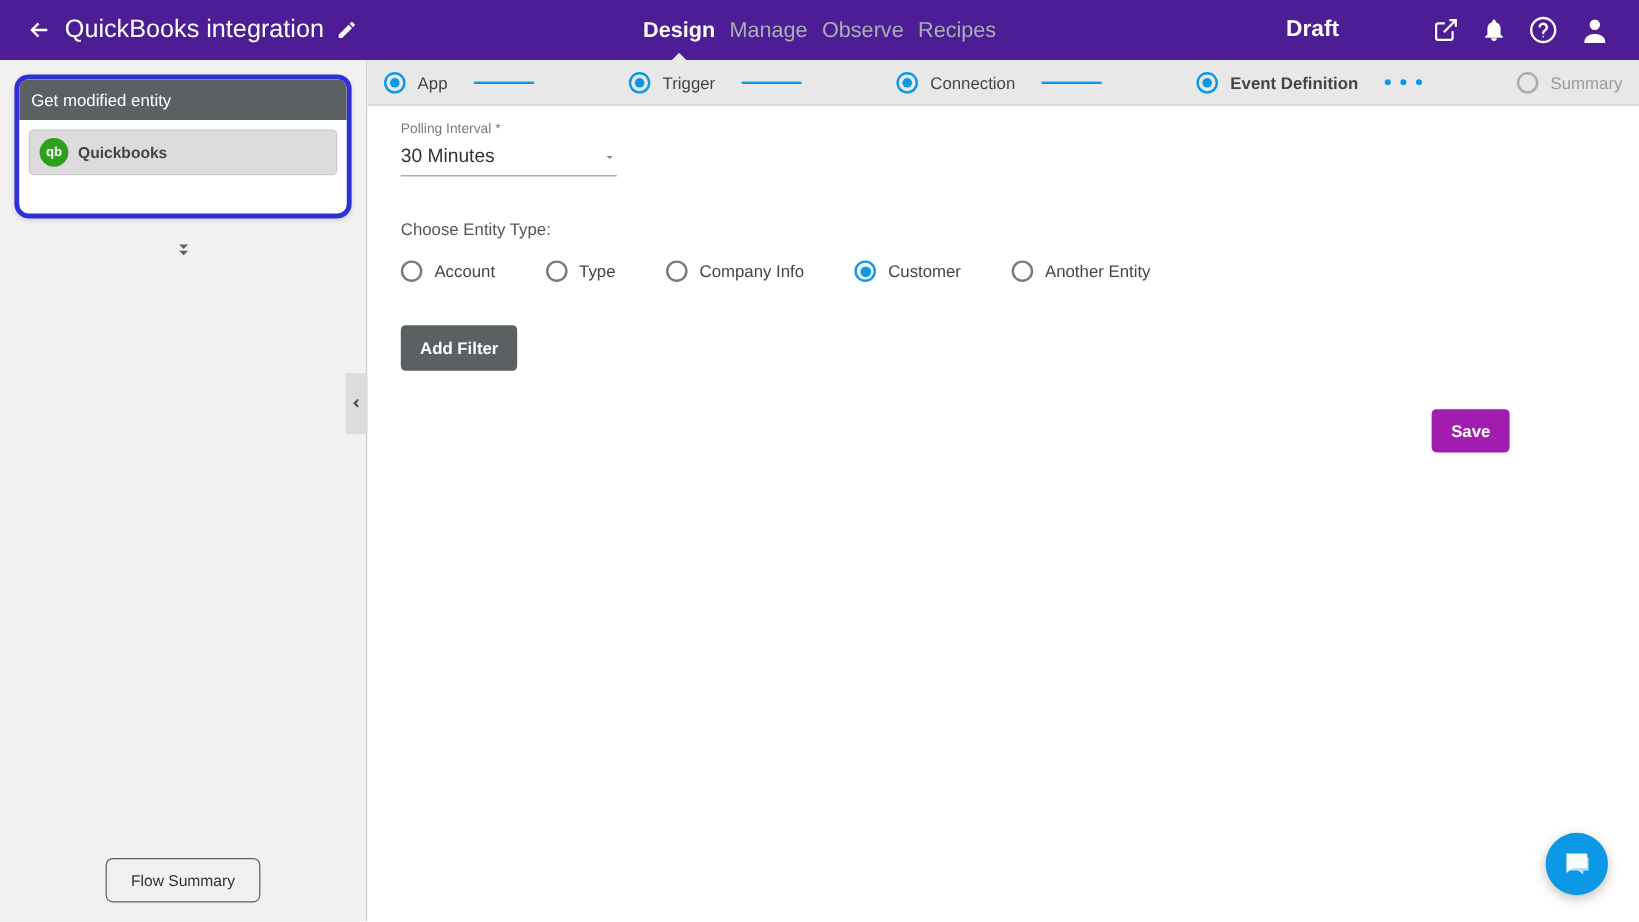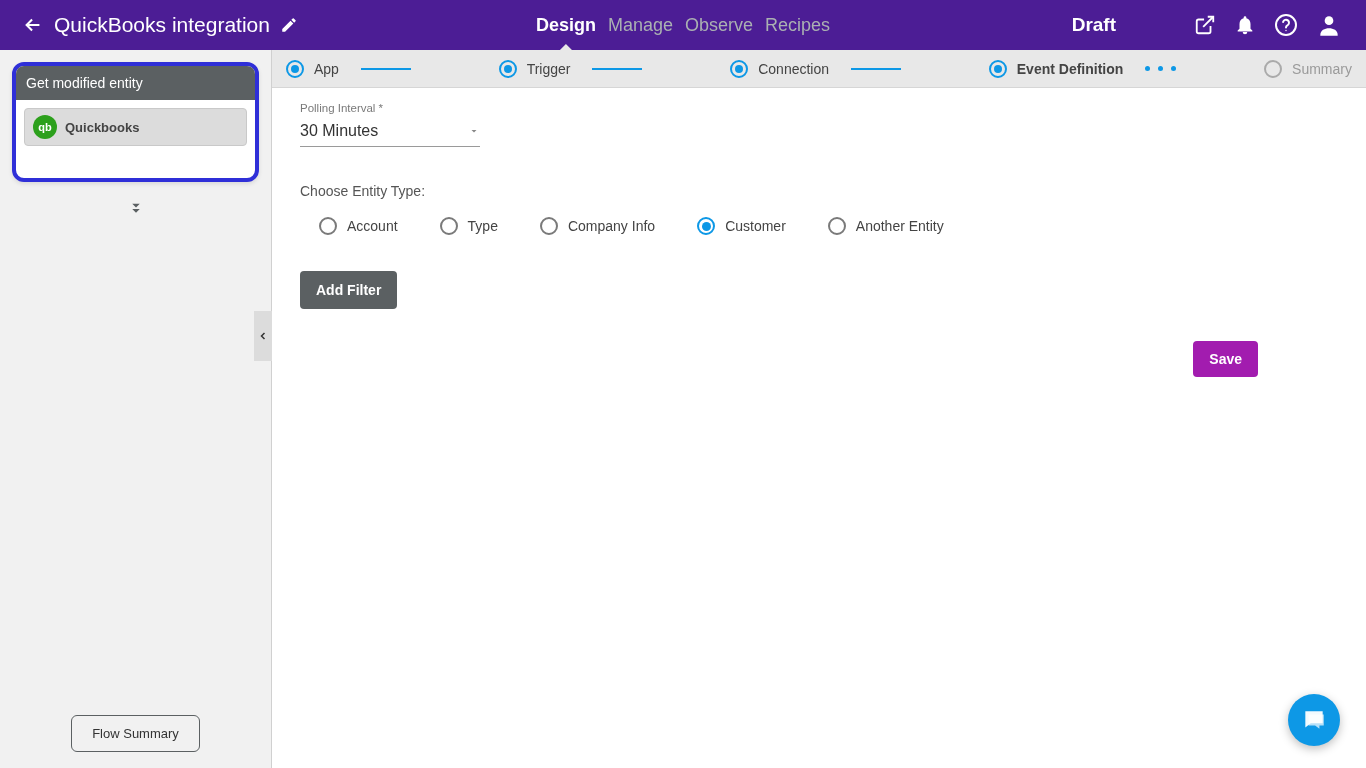--- a/index.html
+++ b/index.html
@@ -76,21 +76,21 @@
 
   
   .body-area {
     display: flex;
     height: calc(768px - 50px);
     width: 100%;
   }
 
   
   .sidebar {
-    width: 272px;
+    width: 306px;
     background: #f1f1f1;
     border-right: 1px solid #d0d0d0;
     position: relative;
     display: flex;
     flex-direction: column;
   }
   .sidebar-scroll {
     flex: 1;
     padding: 12px;
     position: relative;
@@ -260,21 +260,21 @@
     margin-top: 36px;
     font-size: 14px;
     color: #555;
     margin-bottom: 18px;
   }
 
   .radio-row {
     display: flex;
     gap: 42px;
     align-items: center;
-    margin-left: 19px;
+    margin-left: 0;
   }
   .radio-item {
     display: flex;
     align-items: center;
     gap: 10px;
     font-size: 14px;
     color: #444;
     cursor: pointer;
   }
   .radio-circle {

